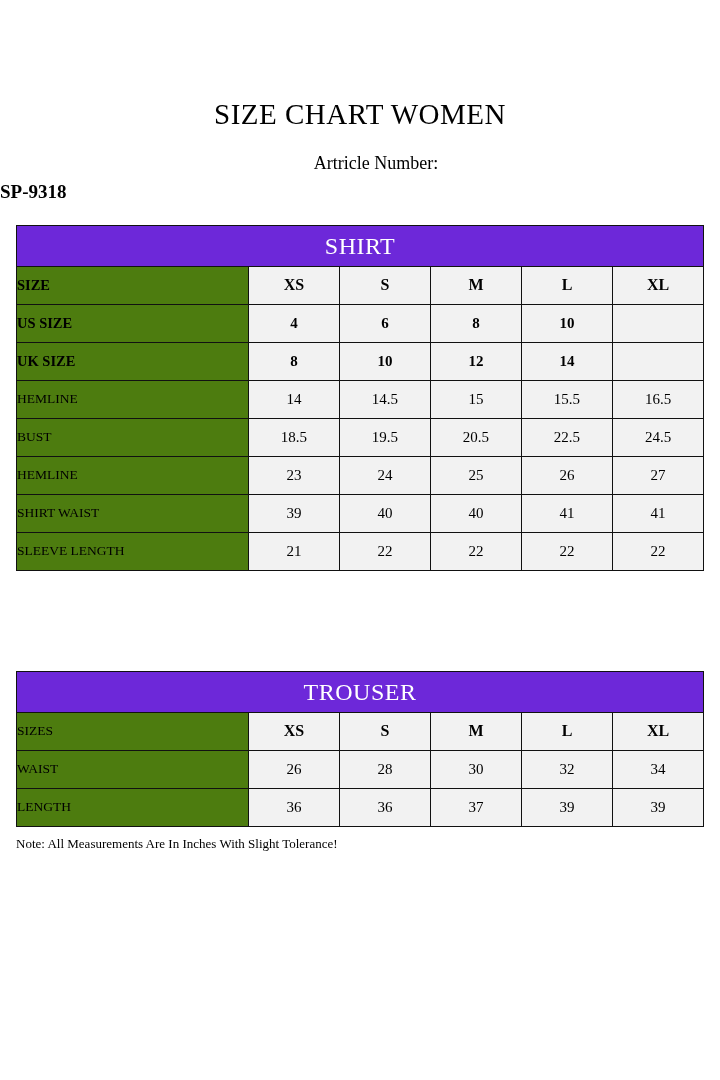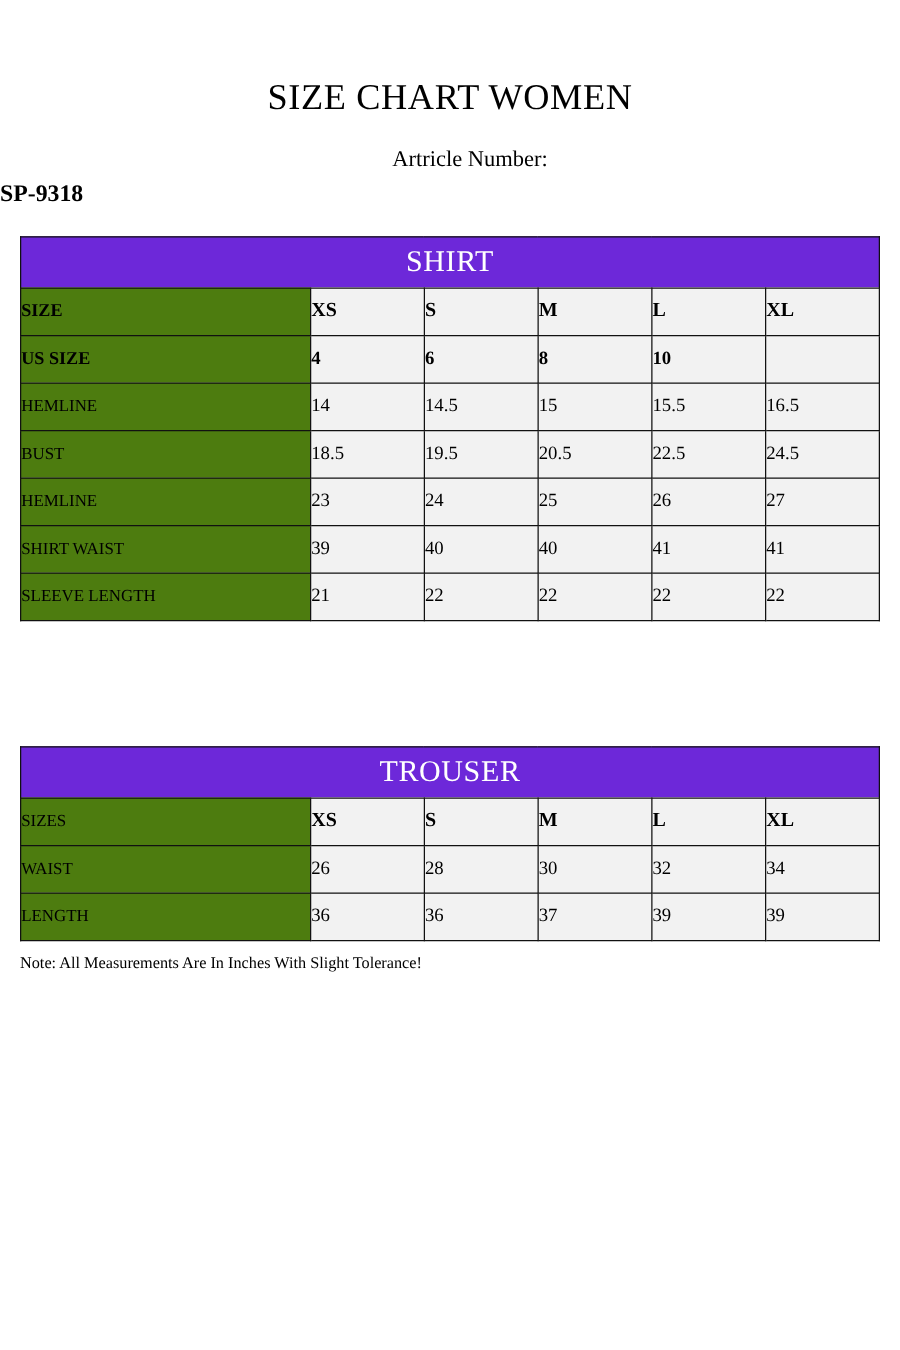--- a/index.html
+++ b/index.html
@@ -18,21 +18,21 @@
     position: relative;
     width: 720px;
     height: 1080px;
     box-sizing: border-box;
   }
   .title {
     text-align: center;
     font-size: 29px;
     letter-spacing: 0.5px;
     margin: 0;
-    padding-top: 63px;
+    padding-top: 99px;
     font-weight: normal;
     line-height: 1.1;
   }
   .article-label {
     text-align: center;
     font-size: 18px;
     margin-top: 22px;
     font-weight: normal;
     padding-left: 32px;
   }
@@ -78,20 +78,21 @@
   .row-label.bold {
     font-weight: bold;
     font-size: 14.5px;
   }
   .row-label.head {
     font-weight: bold;
     font-size: 14.5px;
   }
   .cell {
     background: #f2f2f2;
+    text-align: center;
     vertical-align: middle;
     height: 37px;
     font-size: 15px;
   }
   .cell.bold {
     font-weight: bold;
   }
   .cell.head {
     font-weight: bold;
     font-size: 16px;
@@ -138,20 +139,28 @@
 
       <tr>
         <td class="row-label bold">US SIZE</td>
         <td class="cell bold">4</td>
         <td class="cell bold">6</td>
         <td class="cell bold">8</td>
         <td class="cell bold">10</td>
         <td class="cell bold"></td>
       </tr>
 
+      <tr>
+        <td class="row-label bold">UK SIZE</td>
+        <td class="cell bold">8</td>
+        <td class="cell bold">10</td>
+        <td class="cell bold">12</td>
+        <td class="cell bold">14</td>
+        <td class="cell bold"></td>
+      </tr>
 
       <tr>
         <td class="row-label">HEMLINE</td>
         <td class="cell">14</td>
         <td class="cell">14.5</td>
         <td class="cell">15</td>
         <td class="cell">15.5</td>
         <td class="cell">16.5</td>
       </tr>
 

